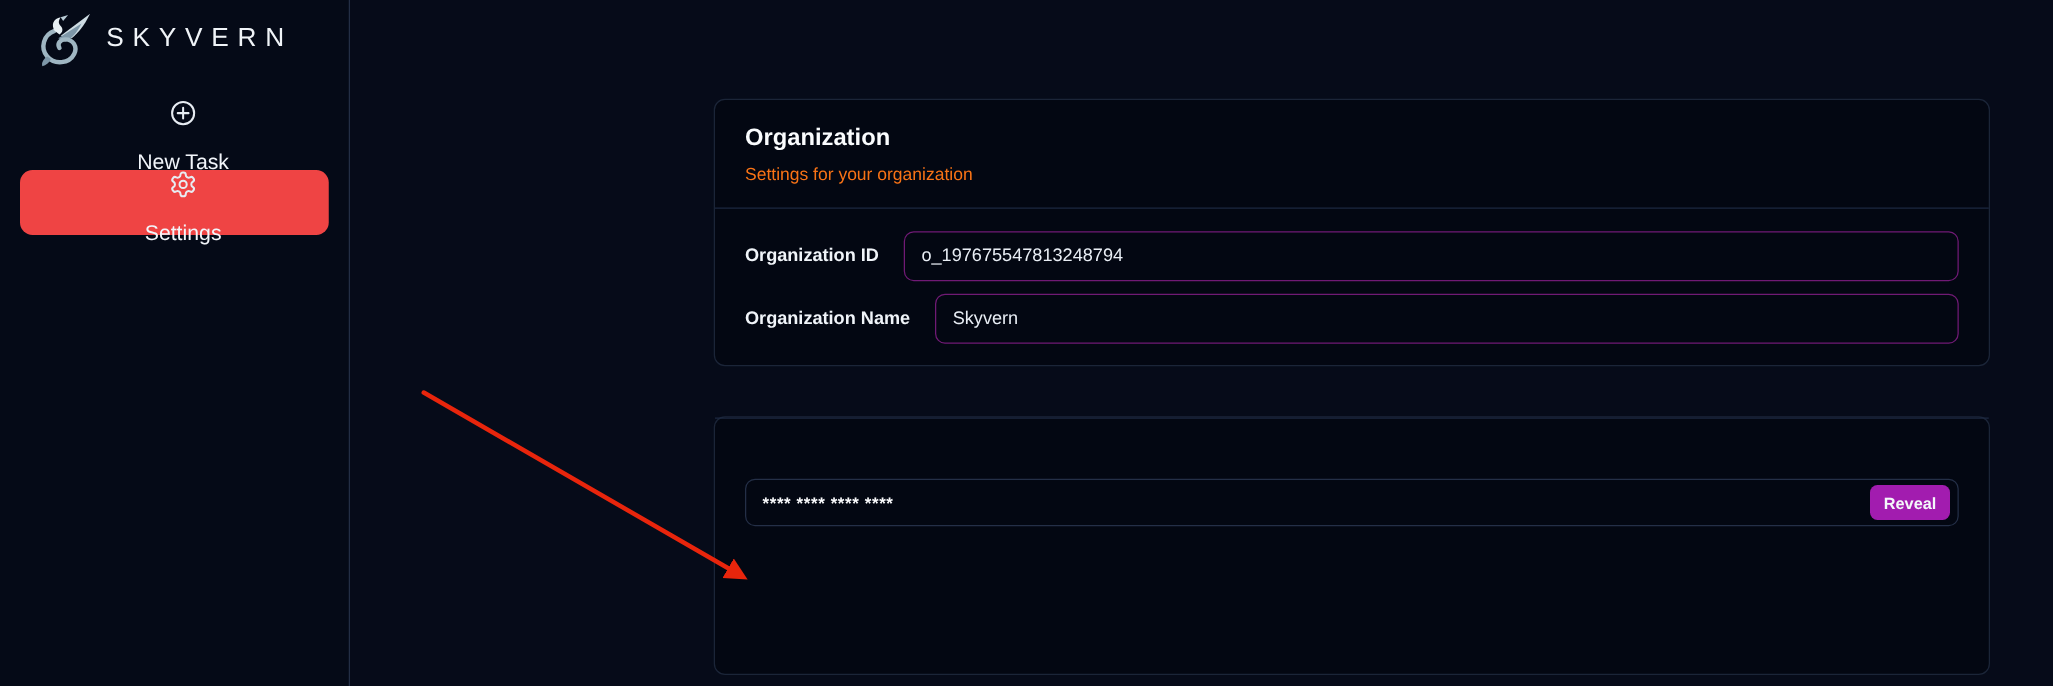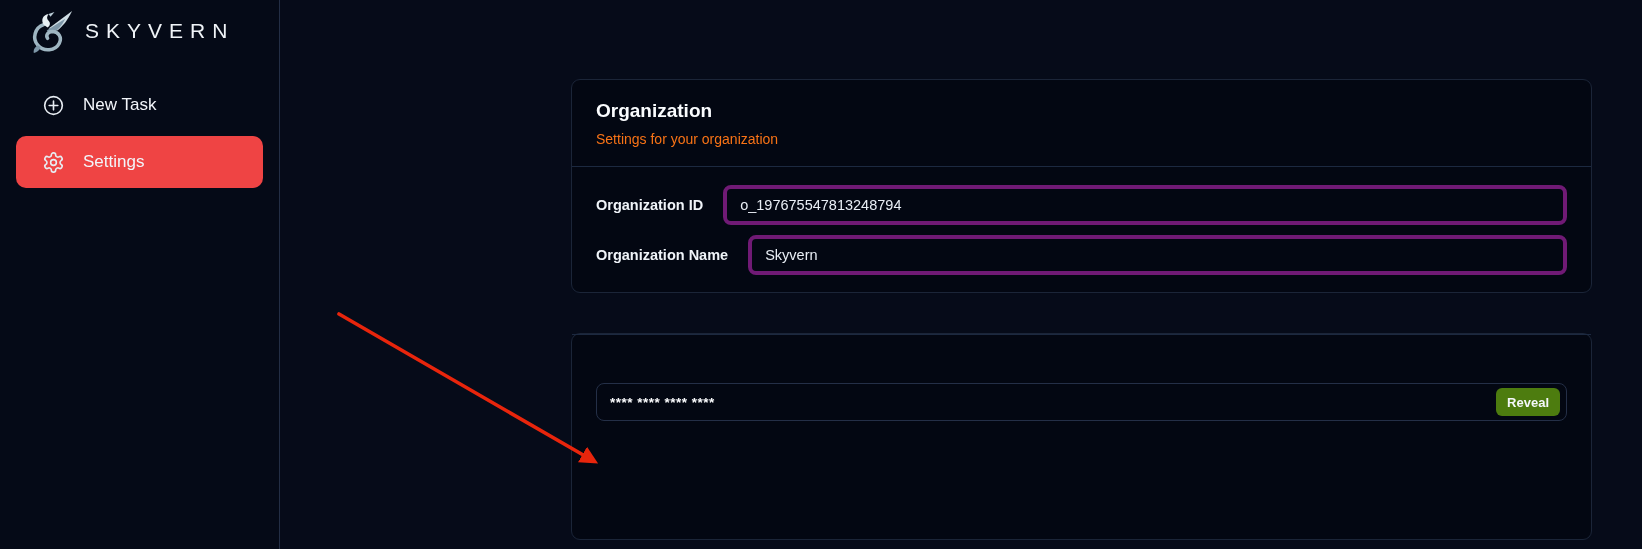--- a/index.html
+++ b/index.html
@@ -26,21 +26,21 @@
   .logo-mark { width: 47px; height: 47px; flex: 0 0 auto; }
   .logo-text {
     font-size: 21px; font-weight: 500; letter-spacing: 7px;
     color: #f0f4f8; white-space: nowrap;
   }
   .nav { margin-top: 21px; padding: 0 16px; }
   .nav-item {
     display: flex; align-items: center; gap: 18px;
     height: 52px; padding: 0 12px 0 26px; margin-bottom: 5px;
     border-radius: 10px;
-    font-size: 17px; color: #f2f5fa; cursor: pointer;
+    font-size: 17px; color: #f2f5fa; cursor: pointer; flex-direction: column;
   }
   .nav-item.active { background: #ef4444; }
   .nav-icon { width: 23px; height: 23px; flex: 0 0 auto; display: block; }
 
   
   .card {
     position: absolute; left: 571px; width: 1021px;
     background: #030712;
     border: 1px solid #1b2538;
     border-radius: 9px;
@@ -52,21 +52,21 @@
   .card-subtitle { margin-top: 8px; font-size: 14px; color: #f97316; line-height: 18px; }
   .card-divider { border: none; border-top: 1px solid #1c2940; }
 
   .card-content-org { padding: 18px 24px 22px; }
   .field-row { display: flex; align-items: center; gap: 20px; margin-bottom: 10px; }
   .field-row:last-child { margin-bottom: 0; }
   .field-label { font-size: 14.5px; font-weight: 600; color: #f0f4f9; white-space: nowrap; }
   .text-input {
     flex: 1; height: 40px;
     background: transparent;
-    border: 4px solid #701a75; border-radius: 8px;
+    border: 1px solid #701a75; border-radius: 8px;
     color: #e9eef5; font-size: 14.5px;
     padding: 0 13px;
     font-family: "Liberation Sans", "DejaVu Sans", sans-serif;
     outline: none;
   }
 
   .card-content-api { padding: 48px 24px 0; }
   .api-key-field {
     position: relative;
     height: 38px;
@@ -74,21 +74,21 @@
     display: flex; align-items: center;
     padding: 0 76px 0 13px;
     cursor: text;
   }
   .api-key-masked {
     font-size: 13.5px; font-weight: 700; letter-spacing: 0.5px; color: #fbfcfe;
   }
   .reveal-btn {
     position: absolute; right: 6px; top: 50%; transform: translateY(-50%);
     height: 28px; padding: 0 11px;
-    background: #4d7c0f; border: none; border-radius: 6px;
+    background: #a21caf; border: none; border-radius: 6px;
     color: #f4f7fa; font-size: 13px; font-weight: 600;
     font-family: "Liberation Sans", "DejaVu Sans", sans-serif;
     cursor: pointer;
   }
 
   
   .annotation-layer {
     position: absolute; inset: 0;
     width: 1642px; height: 549px;
     pointer-events: none; z-index: 50;

